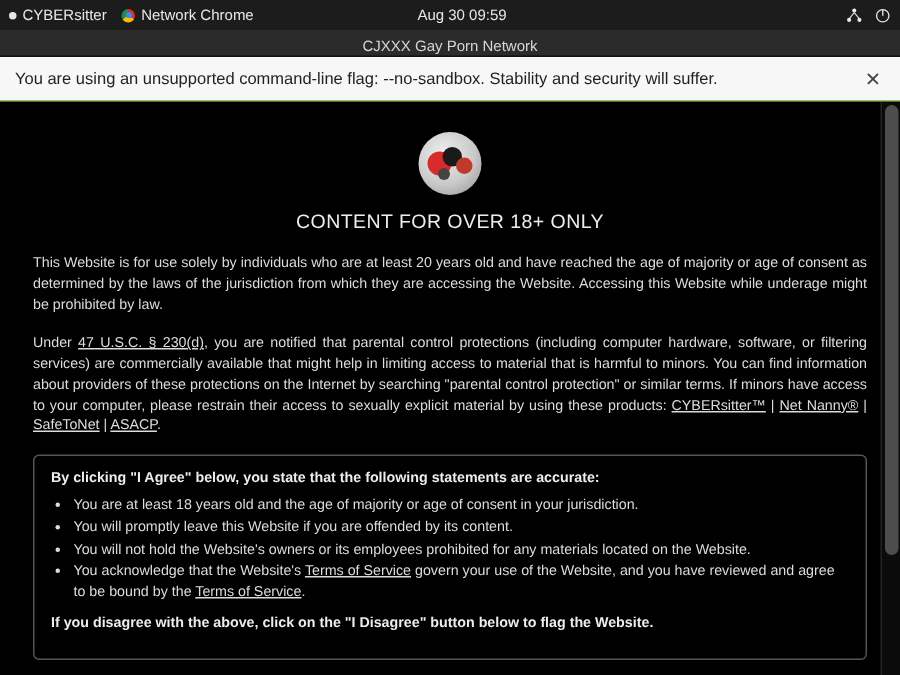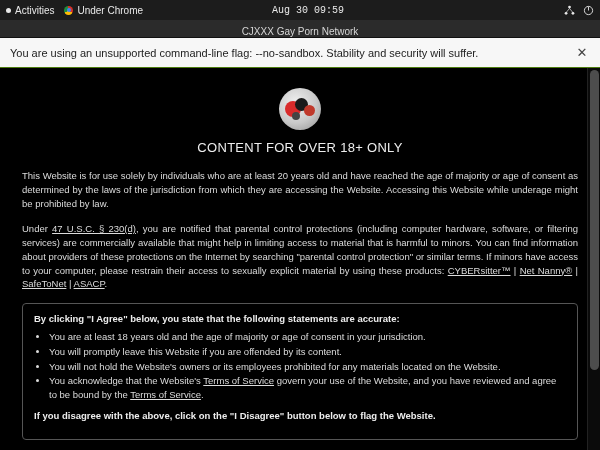--- a/index.html
+++ b/index.html
@@ -32,21 +32,21 @@
     width: 9px; height: 9px; border-radius: 50%;
     background: conic-gradient(#d93025 0 33%, #fbbc04 0 66%, #1e8e3e 0 100%);
     position: relative; display: inline-block;
   }
   .chrome-glyph::after {
     content: ""; position: absolute; inset: 2.6px;
     border-radius: 50%; background: #4285f4;
   }
   .topbar-center {
     position: absolute; left: 16px; right: 0; text-align: center;
-    font-size: 10px; pointer-events: none; font-family: Liberation Mono, monospace;
+    font-size: 10px; pointer-events: none;
   }
   .topbar-right {
     margin-left: auto; display: flex; align-items: center; gap: 8px;
     position: relative; z-index: 2;
   }
   .icon-sm { width: 11px; height: 11px; display: block; }
 
   
   .titlebar {
     height: 18px;
@@ -183,25 +183,25 @@
     border-radius: 5px;
   }
 </style>
 </head>
 <body>
 
 <div class="topbar">
   <div class="topbar-left">
     <div class="tb-item">
       <span class="dot-ind"></span>
-      <span>Activities</span>
+      <span>CYBERsitter</span>
     </div>
     <div class="tb-item">
       <span class="chrome-glyph"></span>
-      <span>Under Chrome</span>
+      <span>Network Chrome</span>
     </div>
   </div>
   <div class="topbar-center">Aug 30  09:59</div>
   <div class="topbar-right">
     <svg class="icon-sm" viewBox="0 0 16 16">
       <circle cx="8" cy="3" r="2" fill="#e8e8e8"></circle>
       <circle cx="3" cy="12" r="2" fill="#e8e8e8"></circle>
       <circle cx="13" cy="12" r="2" fill="#e8e8e8"></circle>
       <path d="M8 5 L3 11 M8 5 L13 11" stroke="#e8e8e8" stroke-width="1" fill="none"></path>
     </svg>

